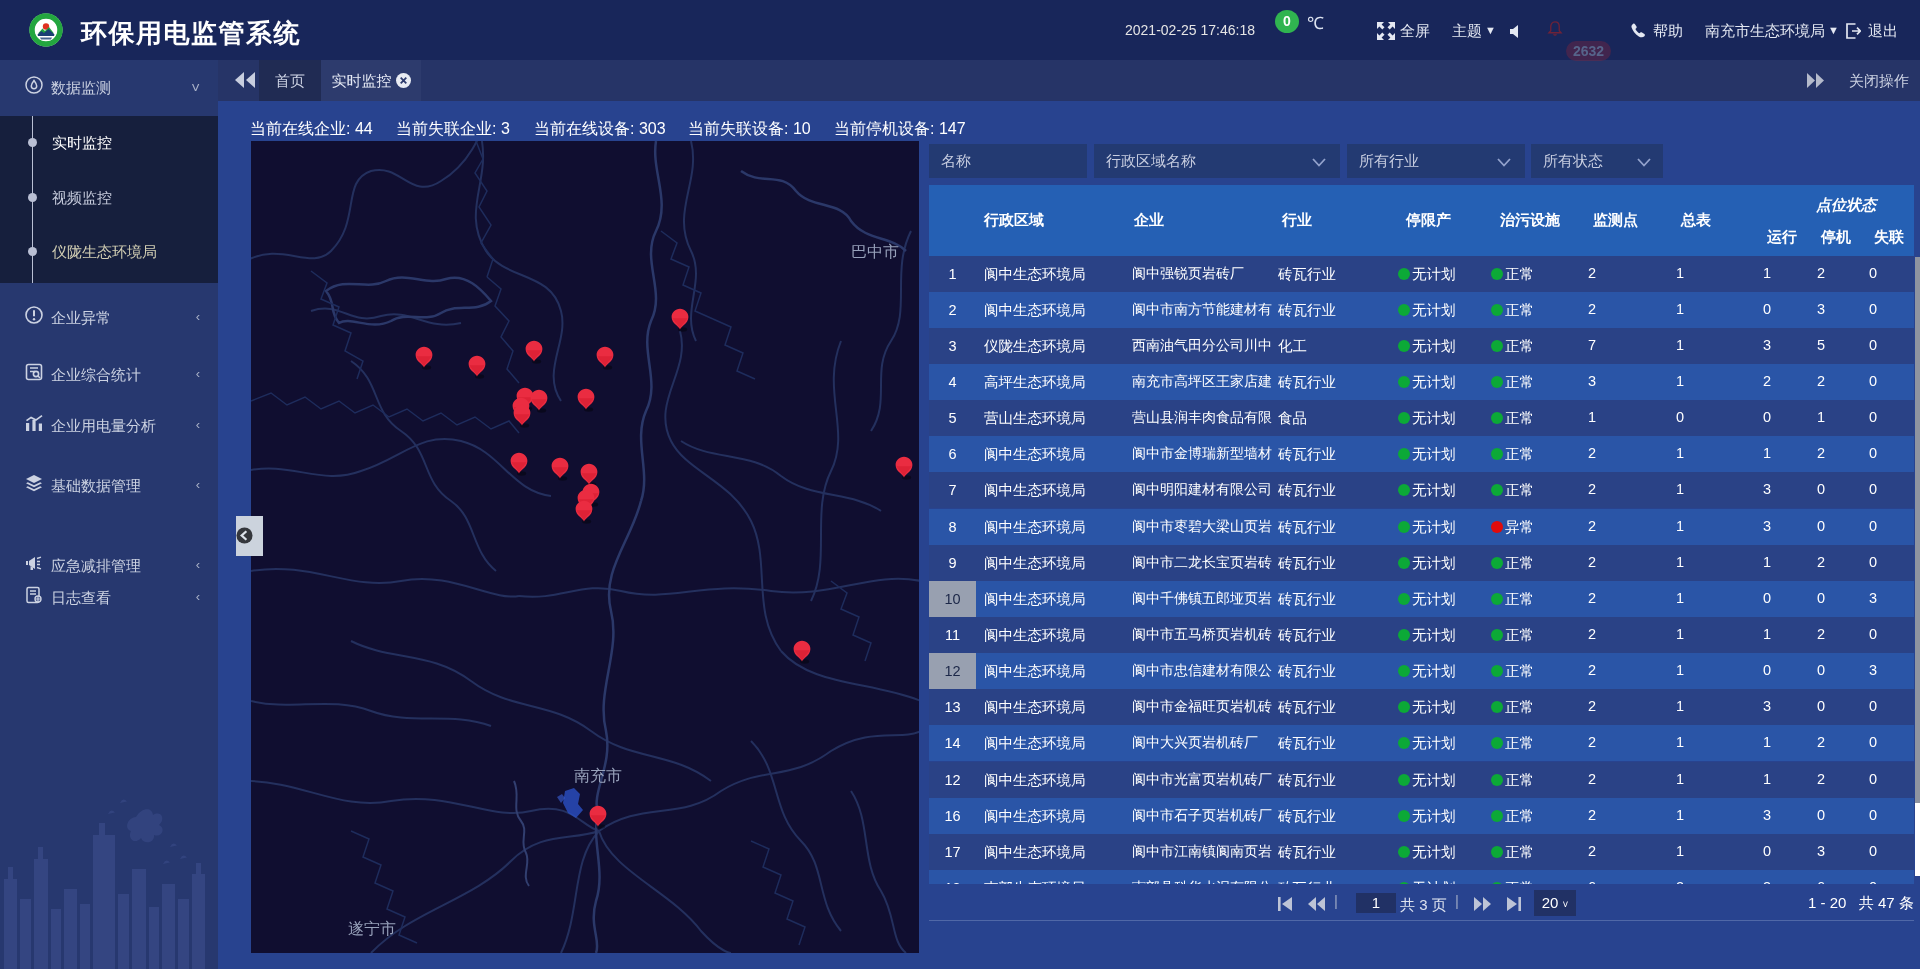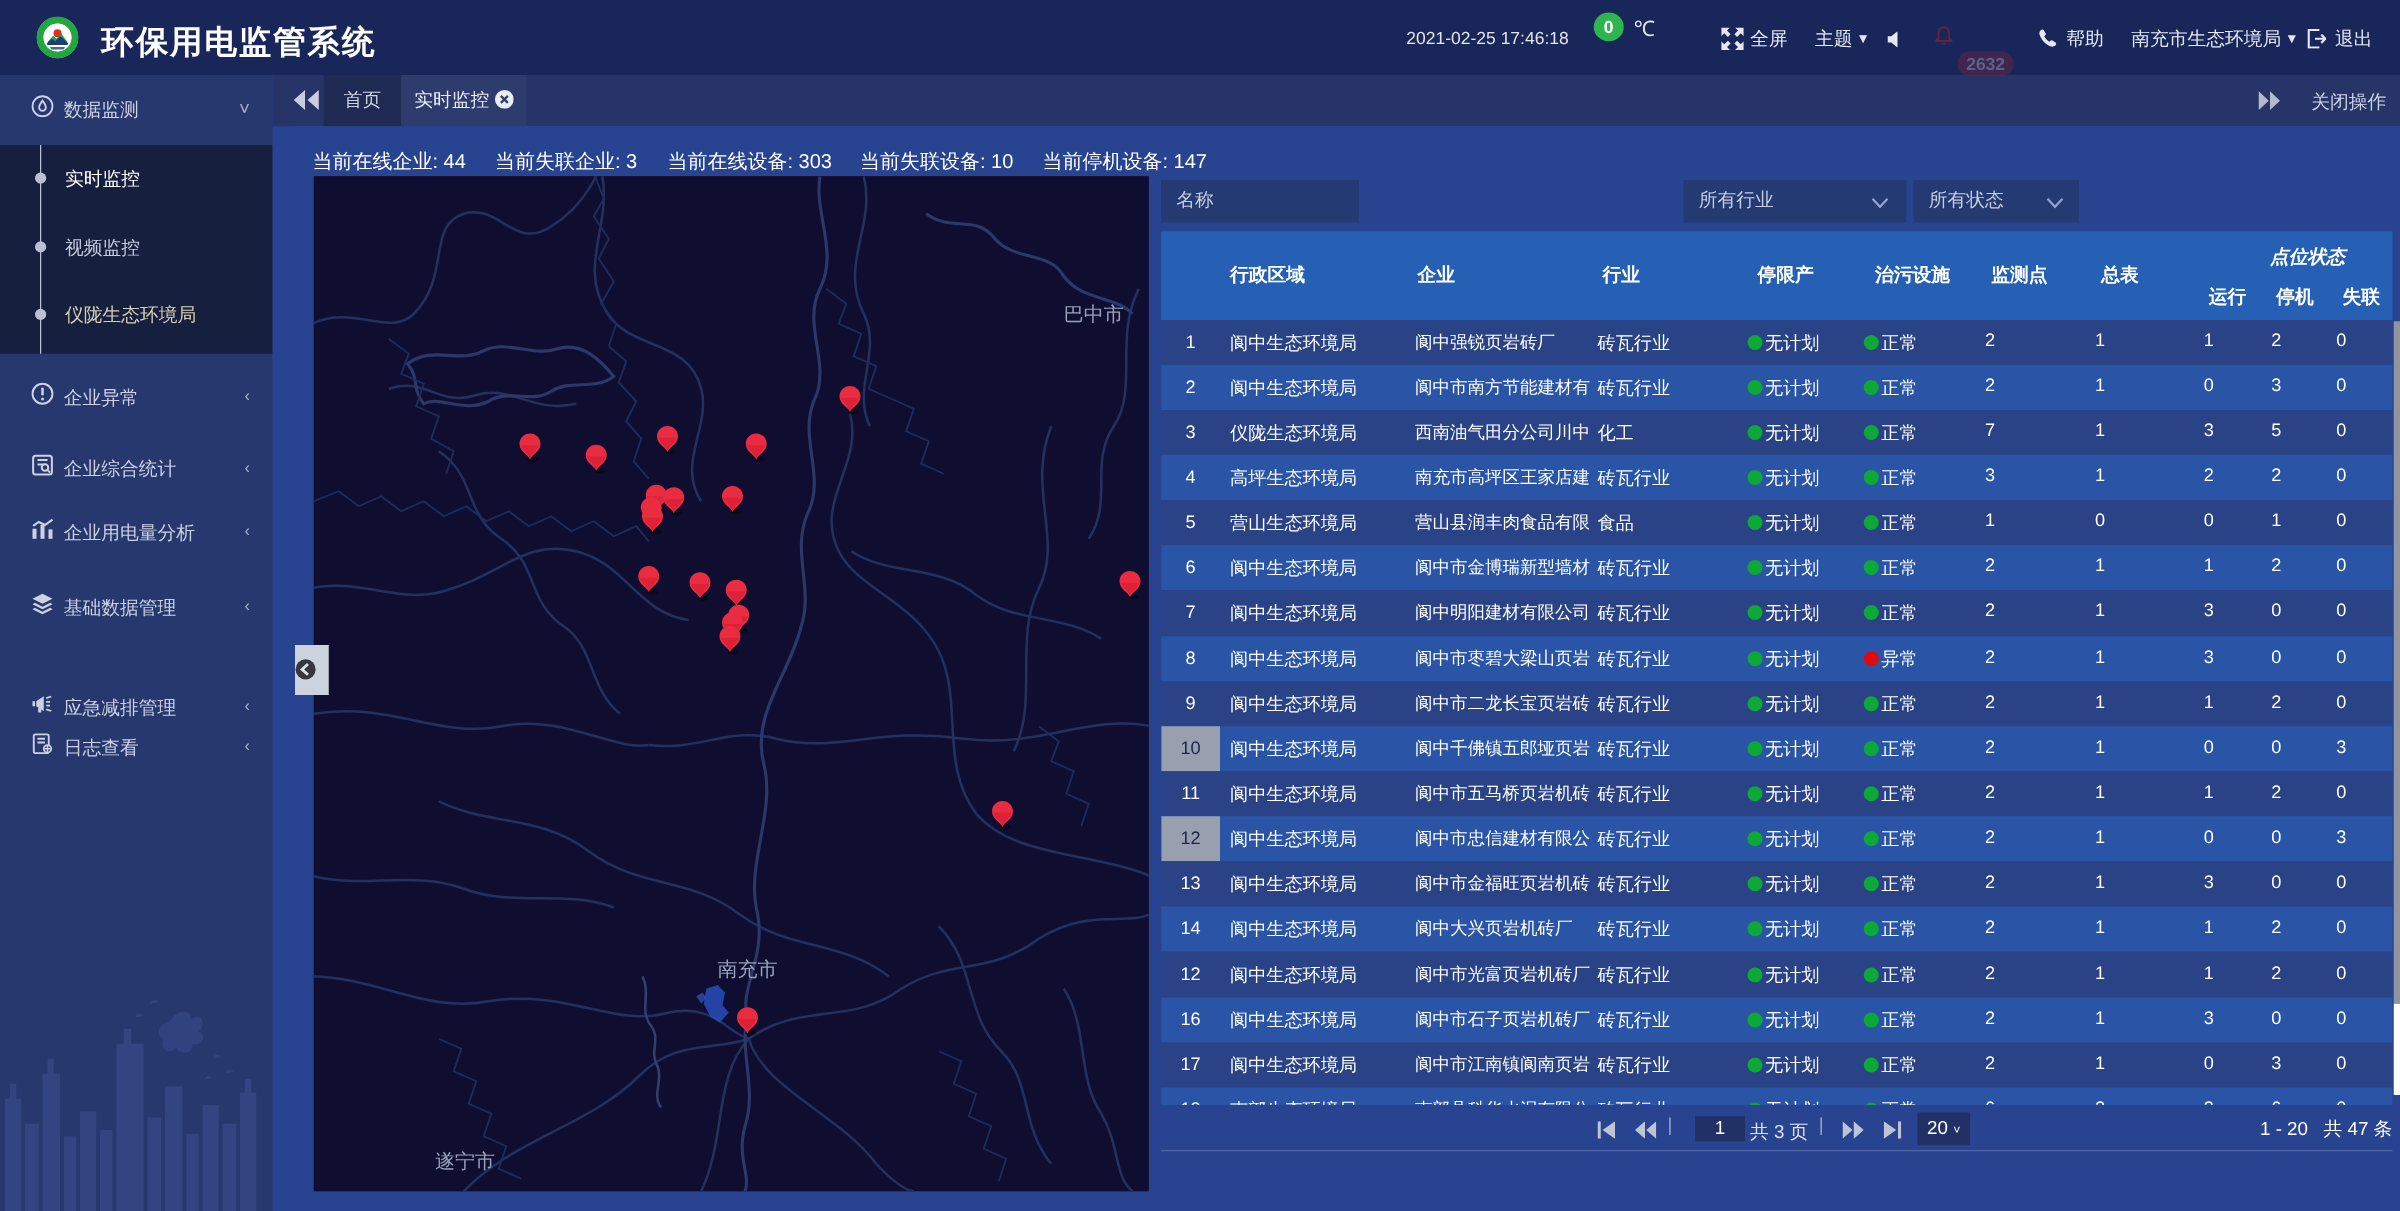--- a/index.html
+++ b/index.html
@@ -311,20 +311,23 @@
 <use href="#pin" x="347" y="673"></use>
 </svg></div>
   <div id="collapse">
       <svg width="17" height="17" viewBox="0 0 18 18" style="margin:11px 0 0 0;display:block">
         <circle cx="9" cy="9" r="8.5" fill="#35373c"></circle>
         <path d="M11 4.5 L6 9 L11 13.5" stroke="#dde3ea" stroke-width="2.4" fill="none"></path>
       </svg>
     </div>
   <div id="panel">
     <div class="finput" style="left:0;width:158px">名称</div>
+    <div class="finput" style="left:165px;width:246px">行政区域名称<svg class="fchev" style="right:14px" width="14" height="9" viewBox="0 0 14 9" fill="none" stroke="#93a2cc" stroke-width="1.8">
+          <path d="M1 1 L7 7.5 L13 1"></path>
+        </svg></div>
     <div class="finput" style="left:418px;width:178px">所有行业<svg class="fchev" style="right:14px" width="14" height="9" viewBox="0 0 14 9" fill="none" stroke="#93a2cc" stroke-width="1.8">
           <path d="M1 1 L7 7.5 L13 1"></path>
         </svg></div>
     <div class="finput" style="left:602px;width:132px">所有状态<svg class="fchev" style="right:12px" width="14" height="9" viewBox="0 0 14 9" fill="none" stroke="#93a2cc" stroke-width="1.8">
           <path d="M1 1 L7 7.5 L13 1"></path>
         </svg></div>
     <div id="thead">
       <div style="left:55px;top:26px">行政区域</div>
       <div style="left:205px;top:26px">企业</div>
       <div style="left:353px;top:26px">行业</div>

